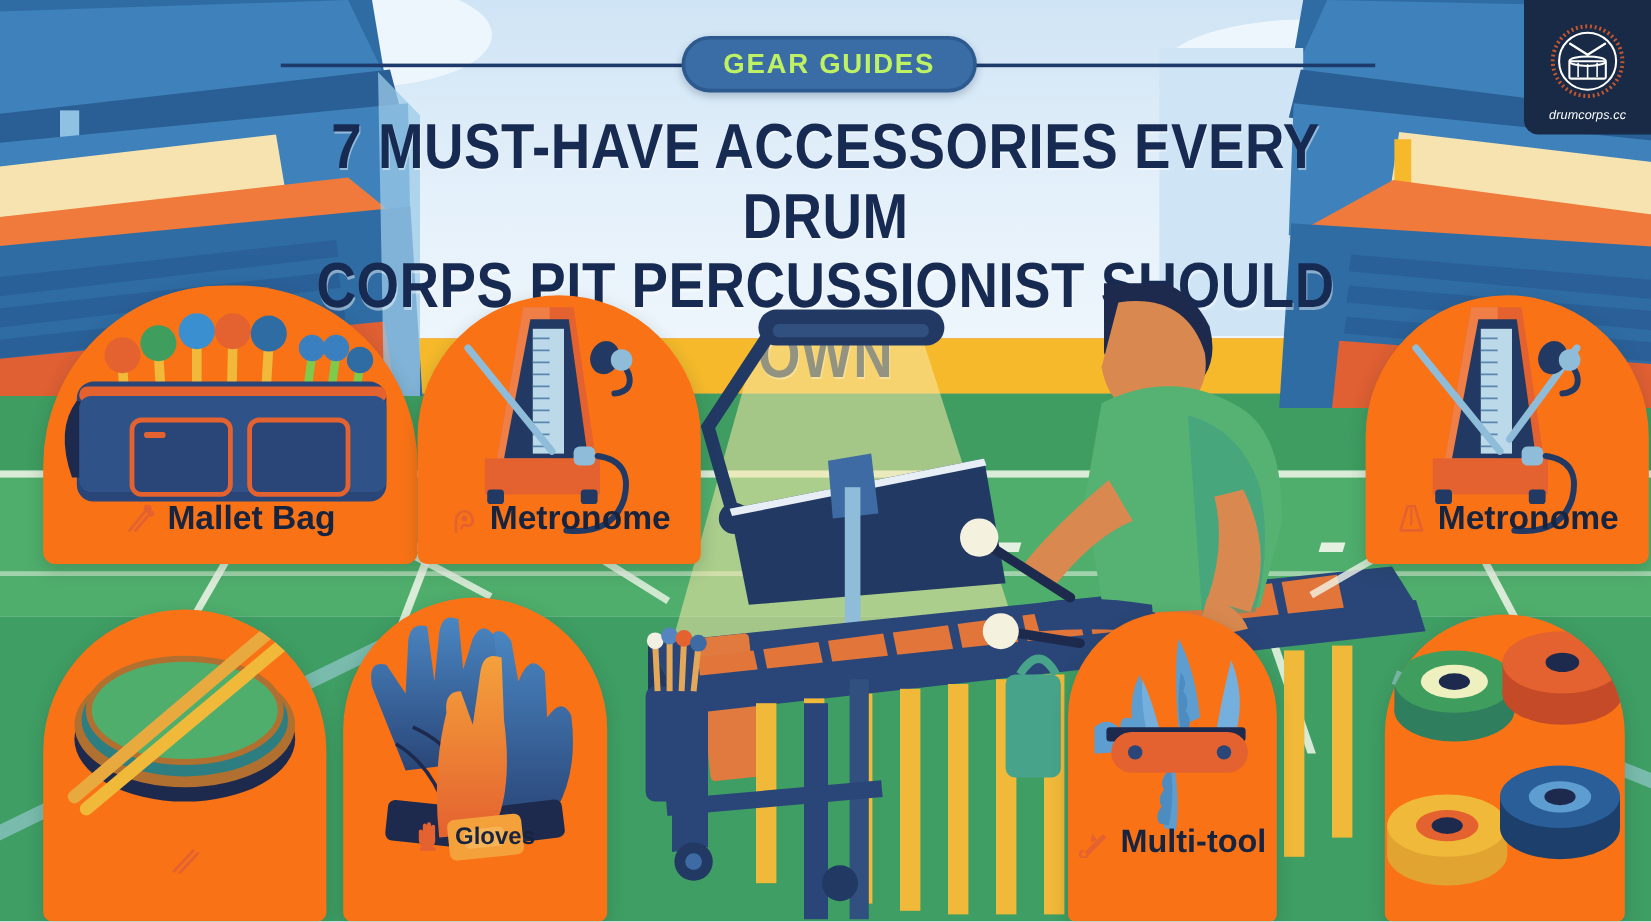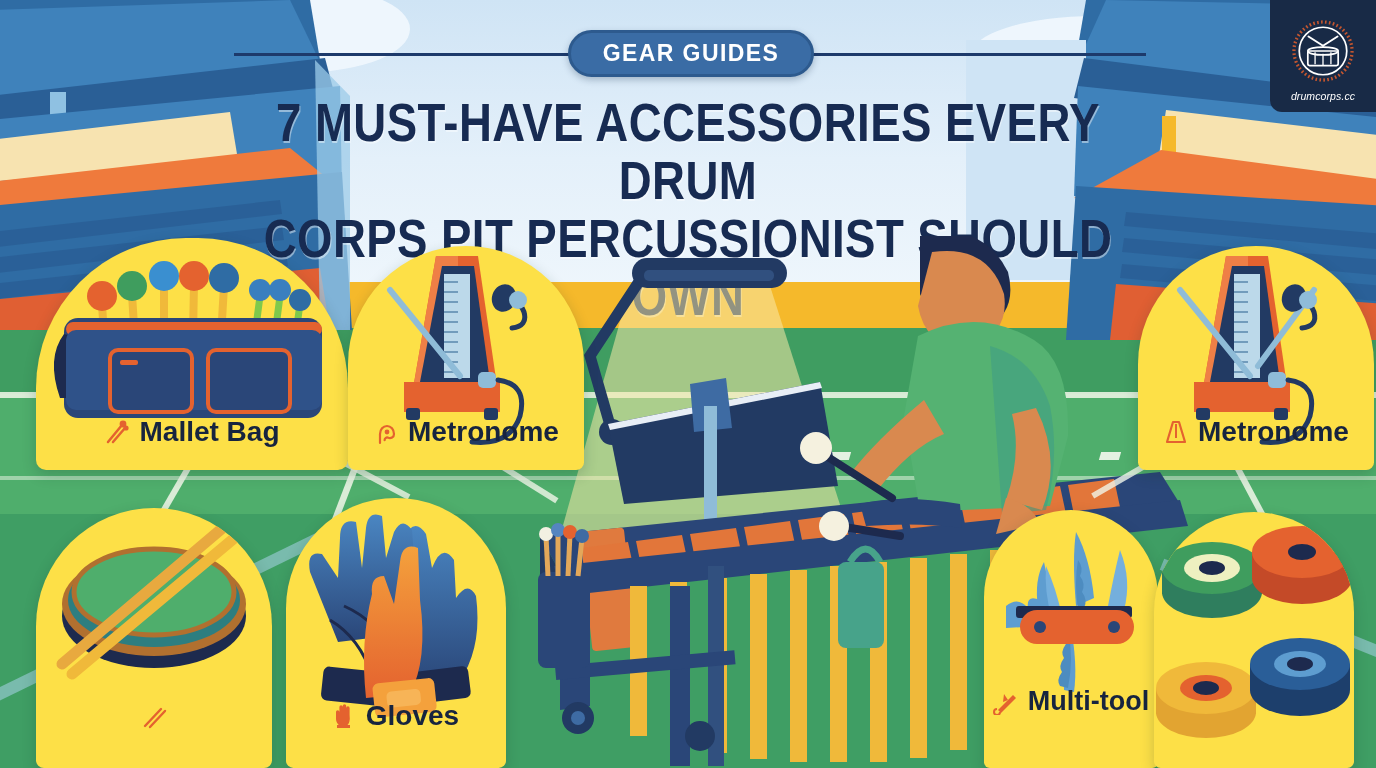--- a/index.html
+++ b/index.html
@@ -40,21 +40,21 @@
   .rule { position:absolute; top:53px; height:3px; background:#1d3a6b; }
   .rule.left  { left:234px;  width:340px; }
   .rule.right { left:806px;  width:340px; }
   .pill {
     position:absolute; left:568px; top:30px; width:246px; height:47px;
     background:#3a6ca5; border:3px solid #2d5a8e; border-radius:24px;
     display:flex; align-items:center; justify-content:center;
     box-shadow:0 3px 7px rgba(20,45,80,.28);
   }
   .pill span {
-    color:#ffffff; font-size:23px; font-weight:bold; letter-spacing:1.4px;
+    color:#bef264; font-size:23px; font-weight:bold; letter-spacing:1.4px;
     font-family:"Liberation Sans", sans-serif;
   }
   .title {
     position:absolute; left:150px; top:94px; width:1076px;
     text-align:center; color:#172b52;
     font-size:53px; line-height:58px; font-weight:bold;
     letter-spacing:.5px;
     transform:scaleX(.86); transform-origin:center top;
     text-shadow:1px 2px 0 rgba(255,255,255,.45);
   }
@@ -64,21 +64,21 @@
     position:absolute; right:0px; top:-10px; width:106px; height:122px;
     background:#182a46; border-radius:0 0 0 12px;
     display:flex; flex-direction:column; align-items:center; justify-content:flex-end;
     padding-bottom:10px;
   }
   .logo-mark { width:66px; height:66px; margin-bottom:6px; }
   .logo-text { color:#fff; font-size:10.5px; letter-spacing:.1px;font-style:italic; }
 
   
   .card {
-    position:absolute; background:#fde047;
+    position:absolute; background:#f97316;
     border-radius:150px 150px 10px 10px;
     box-shadow:0 5px 14px rgba(25,55,40,.22);
     overflow:hidden;
   }
   .card .art { position:absolute; left:0; top:0; right:0; bottom:0; }
   .card .label {
     position:absolute; left:0; right:0;
     display:flex; align-items:center; justify-content:center; gap:9px;
     color:#17243f; font-weight:bold;
   }
@@ -445,30 +445,30 @@
 
       <path d="M24,74 q-4,-22 12,-18 l16,24 2,-40 q0,-20 16,-16 l6,46 4,-40 q2,-18 16,-12 l4,42 8,-26 q8,-16 18,-2 q6,60 -8,104 l-66,8 Z" fill="url(#gBlue)"></path>
       <rect x="38" y="168" width="82" height="34" rx="6" fill="#1d2a4e" transform="rotate(6 38 168)"></rect>
       <path d="M44,122 q30,18 42,56" stroke="#1d2a4e" stroke-width="3" fill="none"></path>
       <path d="M58,108 q36,16 44,48" stroke="#1d2a4e" stroke-width="3" fill="none"></path>
 
       <path d="M86,96 q-2,-18 12,-18 l10,28 6,-42 q2,-20 18,-14 l2,52 q8,60 -10,94 l-44,4 q-6,-56 6,-104 Z" fill="url(#gOr)"></path>
       <rect x="86" y="186" width="62" height="34" rx="6" fill="#f4a13c" transform="rotate(-6 86 186)"></rect>
       <rect x="100" y="194" width="34" height="16" rx="5" fill="#f7b457" transform="rotate(-6 100 194)"></rect>
     </svg>
-    <div class="label" style="top:202px; font-size:28px;">
+    <div class="label" style="top:186px; font-size:20px;">
       <svg class="ic" width="24" height="26" viewBox="0 0 24 26">
         <path d="M3,16 L3,9 a1.7,1.7 0 0,1 3.4,0 L6.4,4 a1.7,1.7 0 0,1 3.4,0 L9.8,3 a1.7,1.7 0 0,1 3.4,0 L13.2,5 a1.7,1.7 0 0,1 3.4,0 L16.6,12 q1,8 -3,11 L7,23 q-4,-3 -4,-7 Z" fill="#e4622f"></path>
         <rect x="4" y="22" width="13" height="3" fill="#e4622f"></rect>
       </svg>
       <span>Gloves</span>
     </div>
   </div>
 
-  <div class="card" style="left:984px; top:510px; width:174px; height:258px;">
+  <div class="card" style="left:890px; top:510px; width:174px; height:258px;">
     <svg class="art" viewBox="0 0 174 258">
       <path d="M92,22 q14,26 18,66 l-18,8 q-4,-48 0,-74 Z" fill="#5e9dd0"></path>
       <path d="M136,40 q12,30 4,60 l-16,-4 q6,-32 12,-56 Z" fill="#74afdd"></path>
       <path d="M60,52 q-10,18 -6,46 l14,-2 q-4,-26 -8,-44 Z" fill="#5e9dd0"></path>
       <path d="M62,56 q10,22 16,50 l-10,4 q-8,-30 -6,-54 Z" fill="#74afdd"></path>
       <path d="M22,96 q12,-10 22,2 q-2,-14 12,-8 l4,26 -38,2 Z" fill="#5e9dd0"></path>
       <path d="M86,112 q8,42 4,70 l-10,-2 q-2,-36 6,-68 Z" fill="#5e9dd0"></path>
       <path d="M84,120 q-6,8 -2,14 q-6,8 -2,14 q-6,8 -2,14 q-6,8 -2,14 l8,2 q6,-30 0,-58 Z" fill="#4d8cc0"></path>
       <path d="M94,50 q6,8 2,16 q6,8 2,16 q6,8 2,16 l-6,2 q-4,-28 0,-50 Z" fill="#4d8cc0"></path>
       <rect x="32" y="96" width="116" height="12" rx="3" fill="#1d2a4e"></rect>

